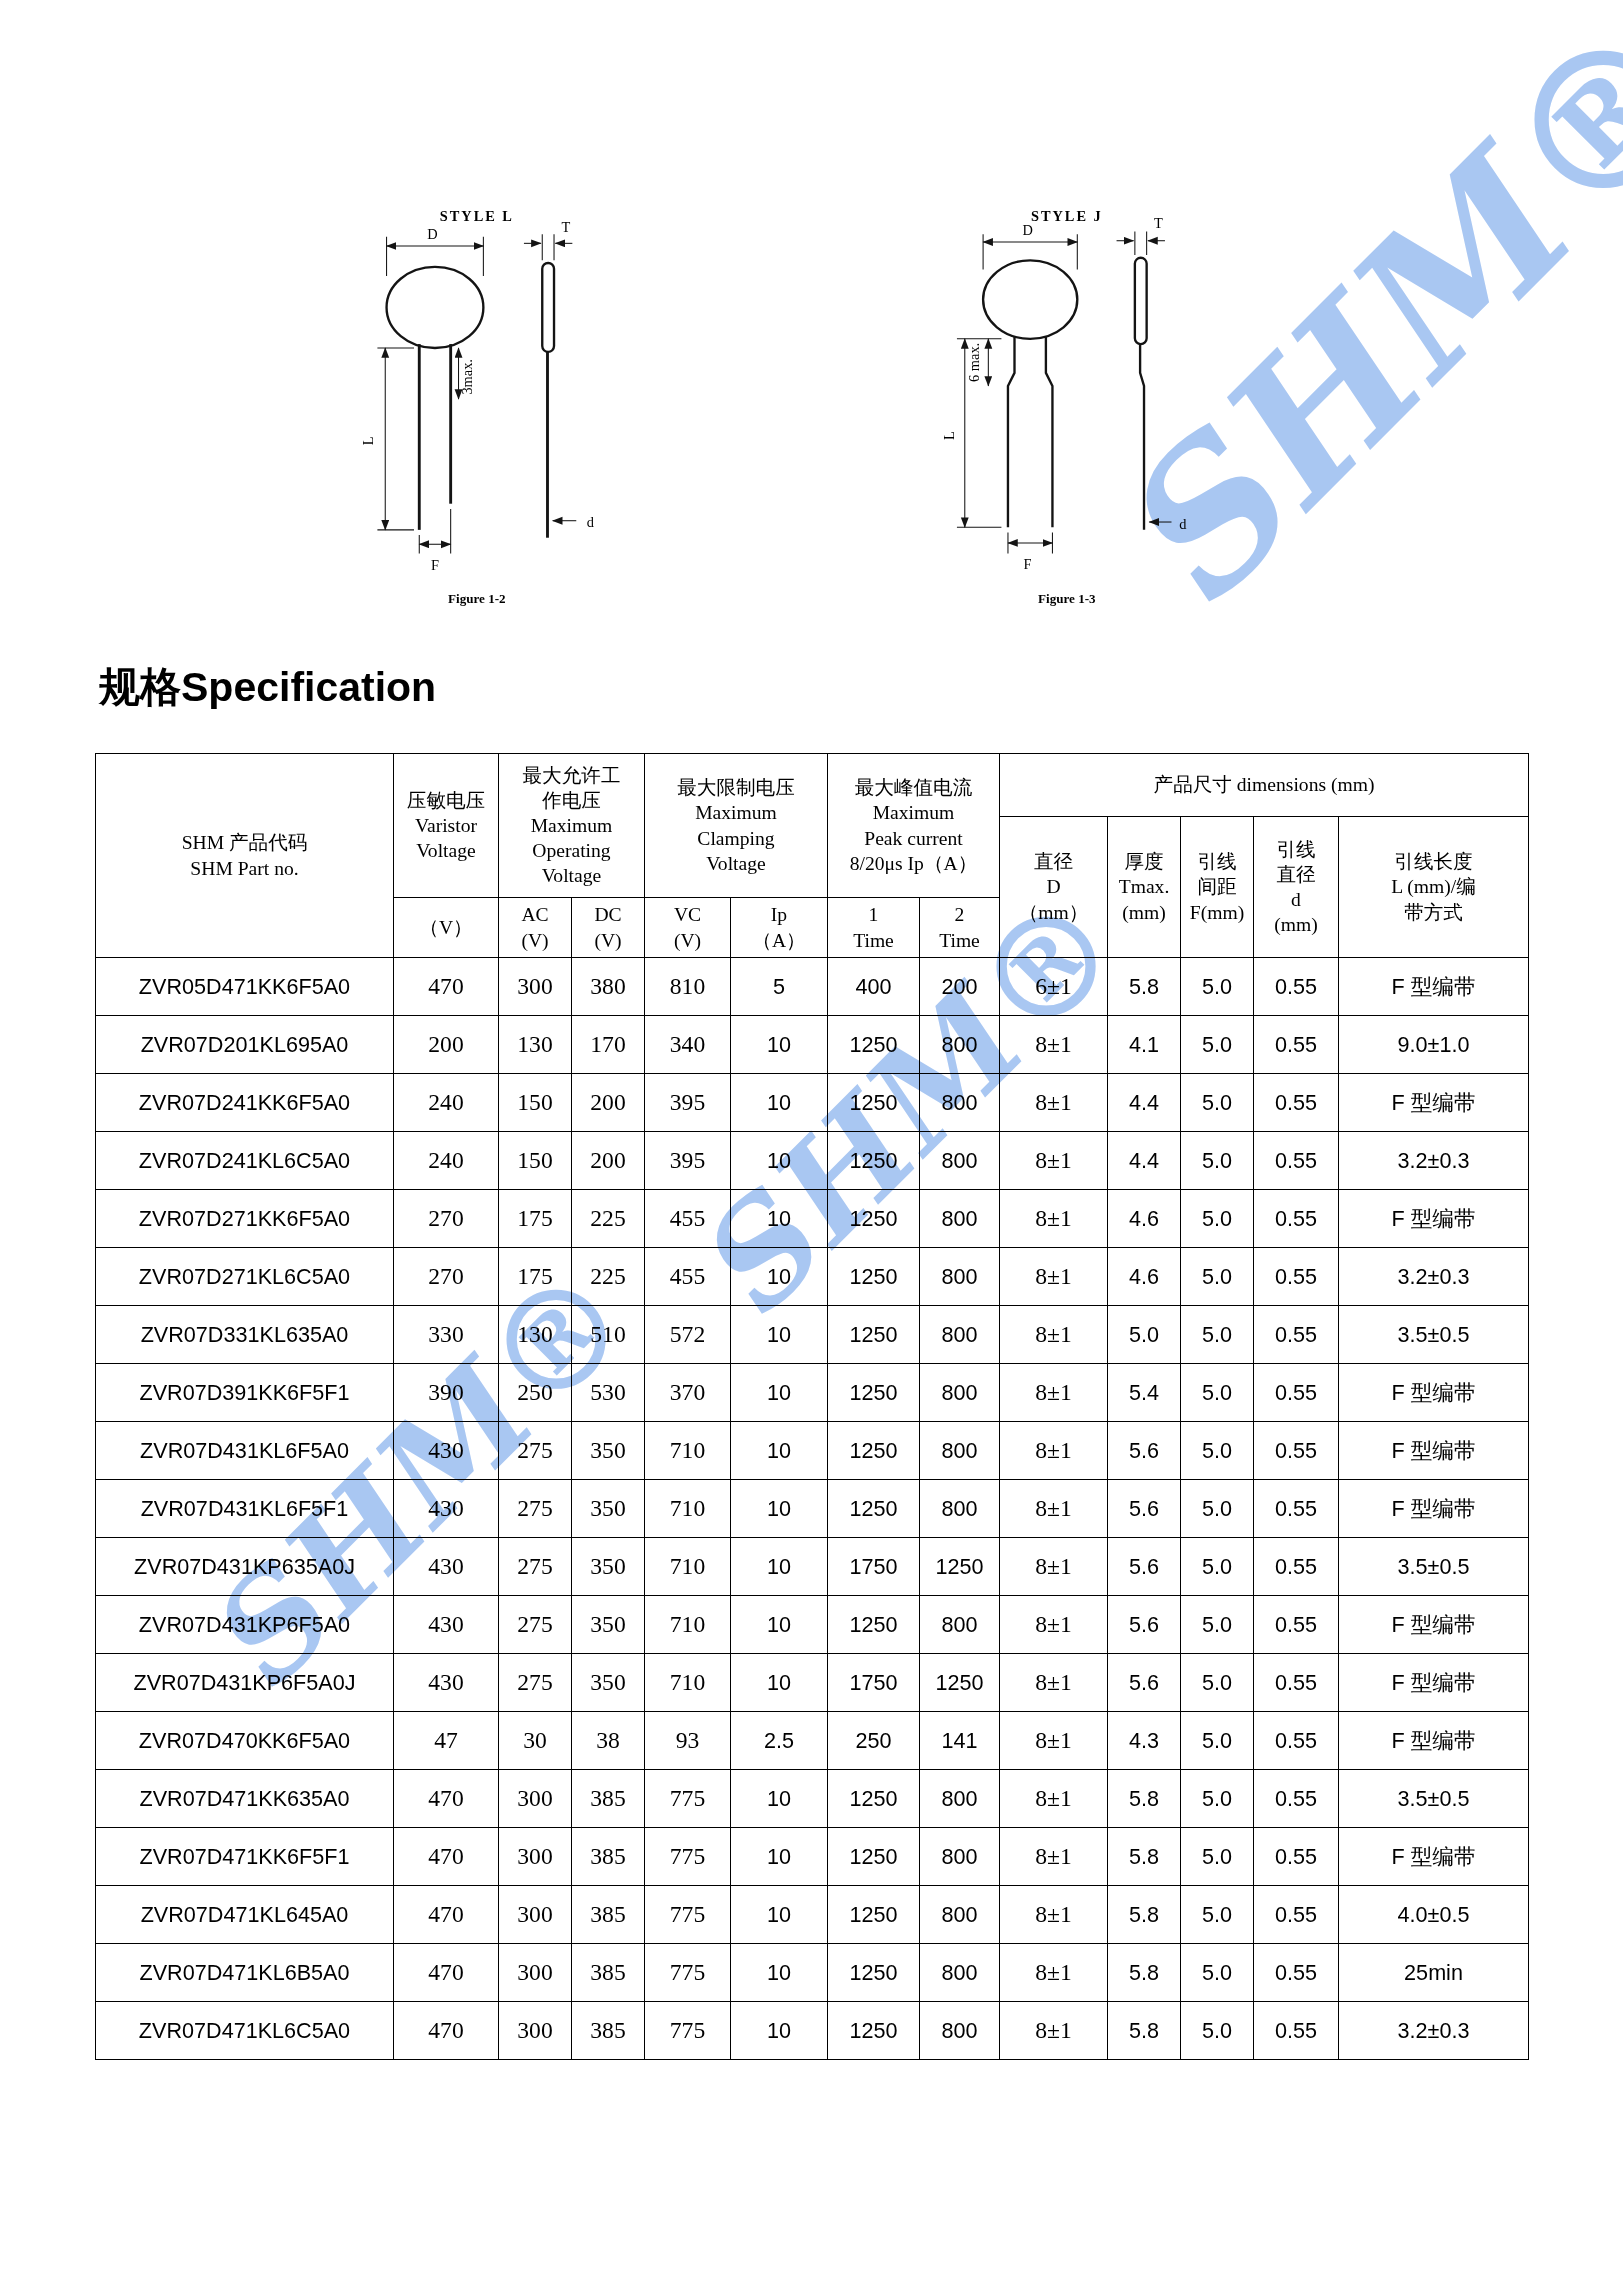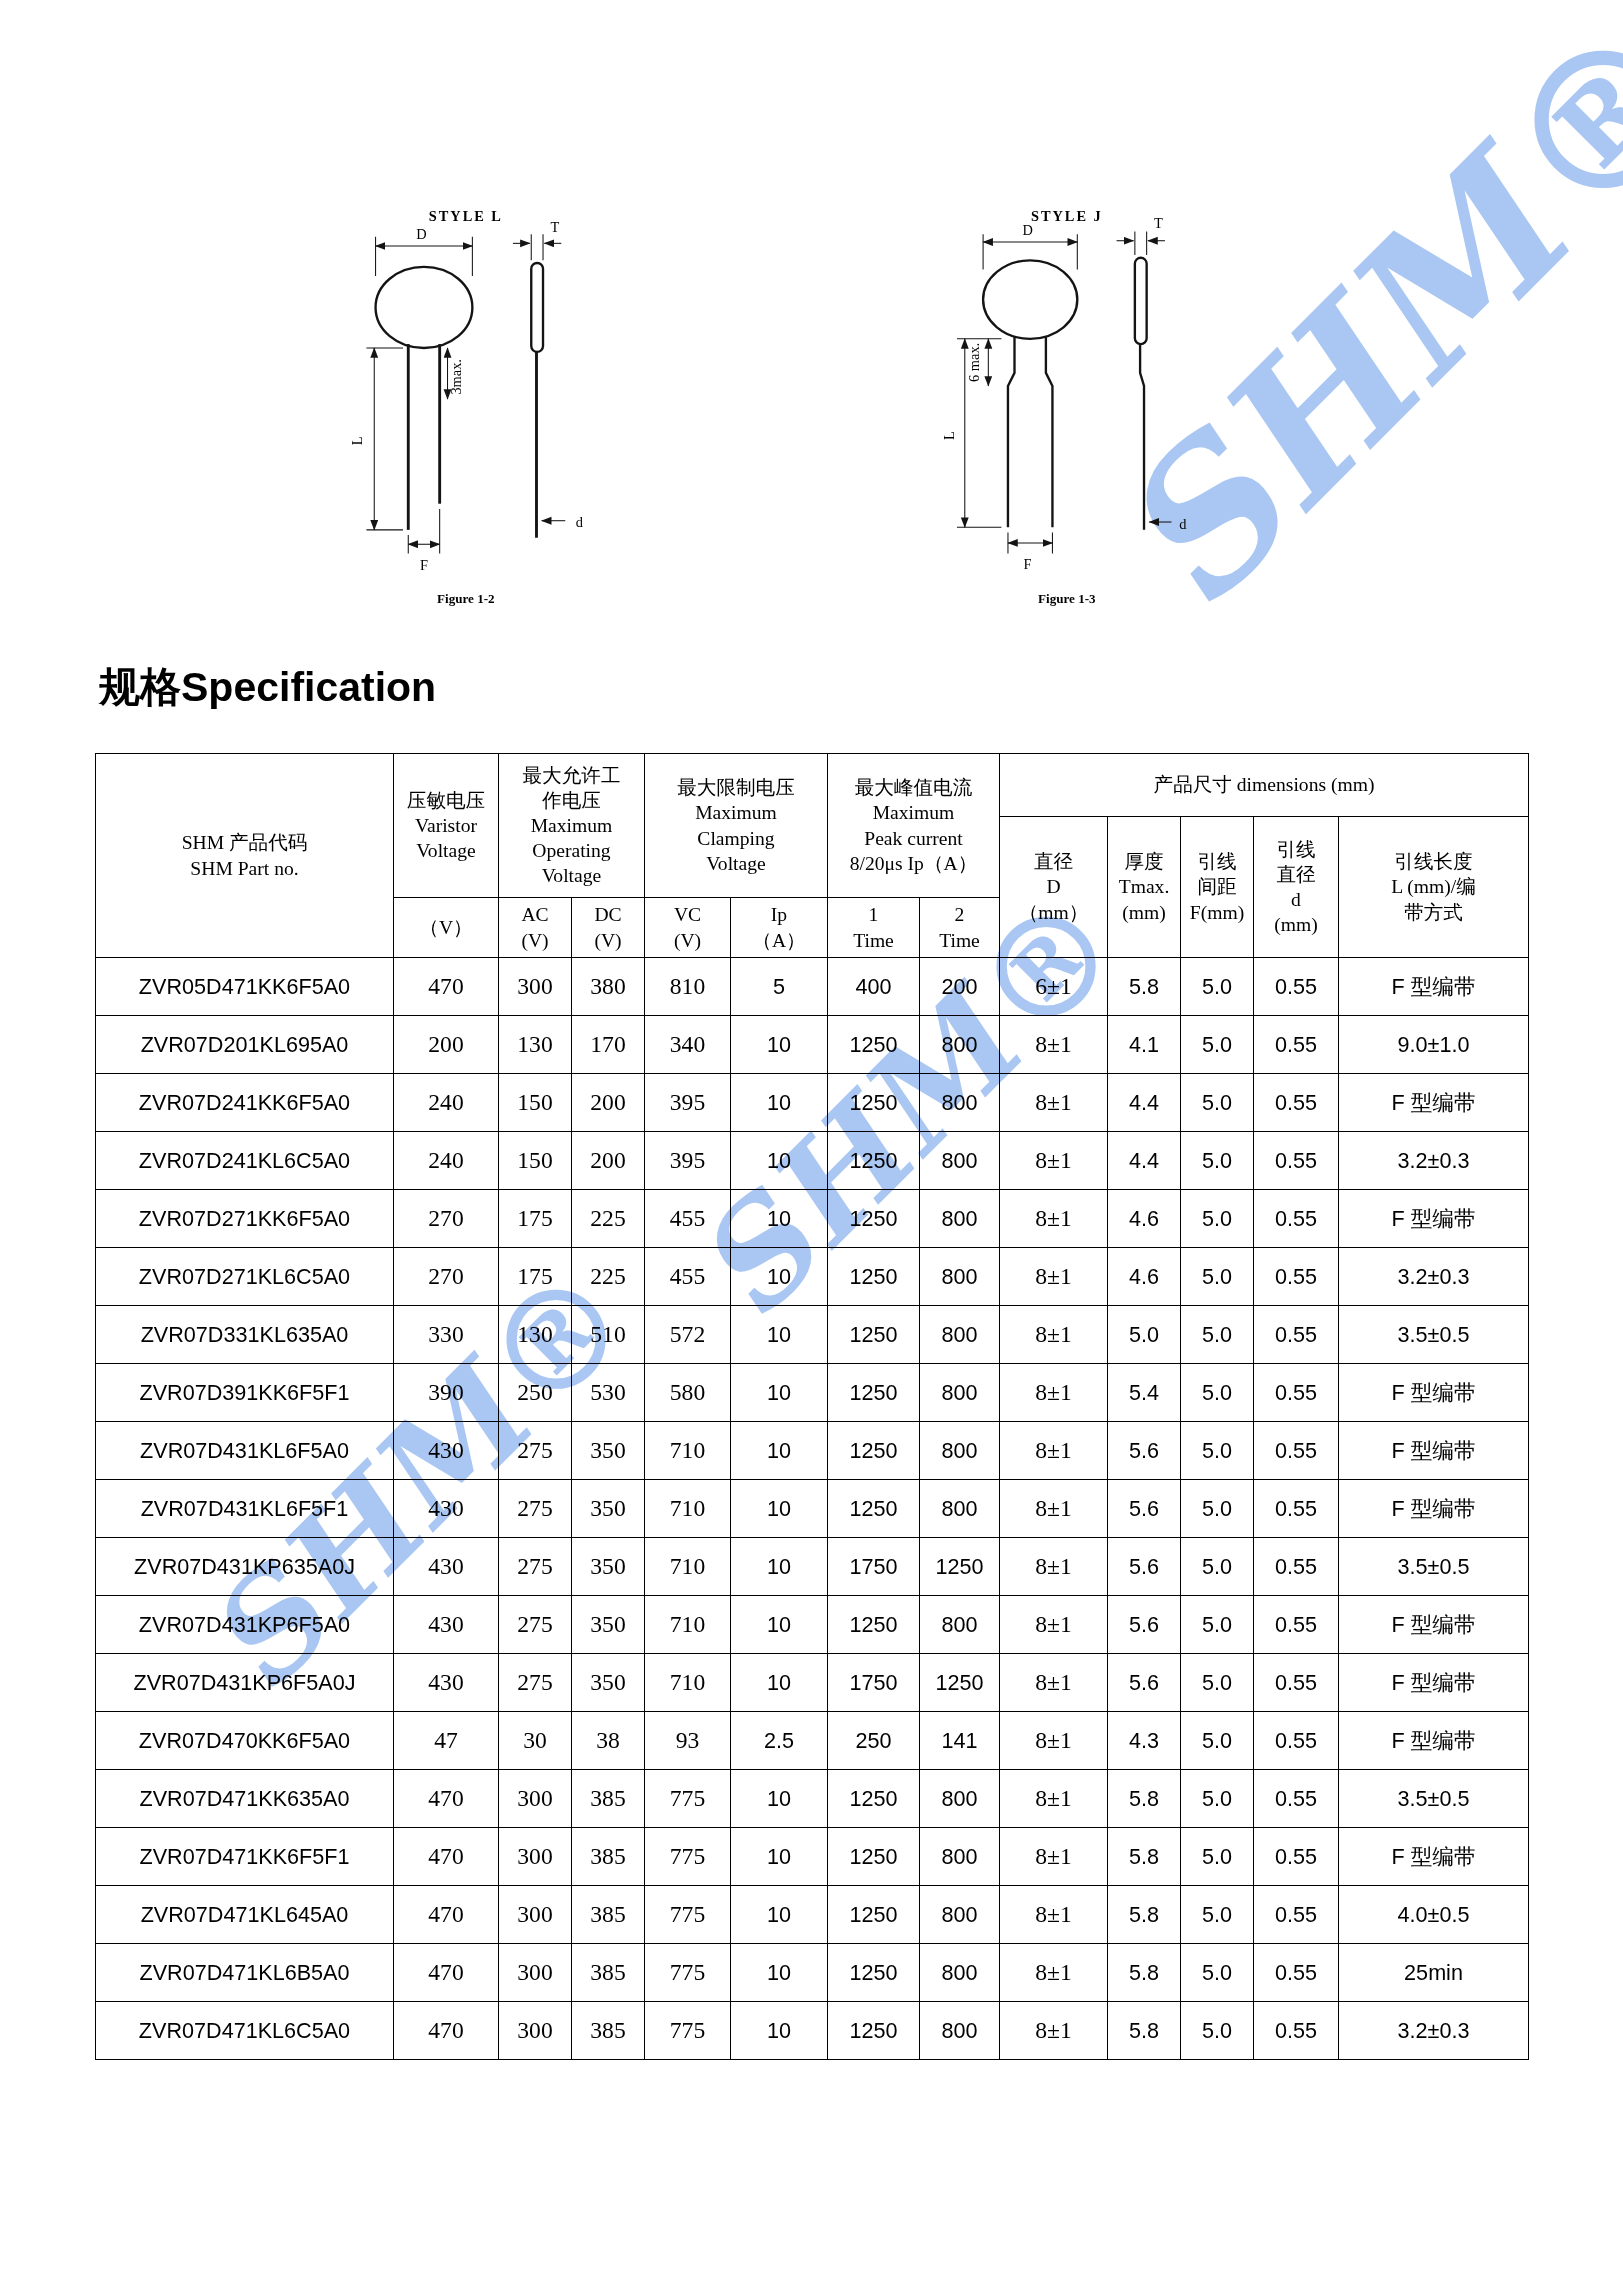--- a/index.html
+++ b/index.html
@@ -45,21 +45,21 @@
     left: 99px; top: 660px;
     font-size: 41px;
     font-weight: bold;
     z-index: 2;
   }
   .spec-title .cn { font-family: "Liberation Serif", serif; margin-top: 25px; }
   .spec-title .en { font-family: "Liberation Sans", sans-serif; }
 
   
   .figure-box { position: absolute; z-index: 2; }
-  .figure-box.fig-l { left: 335px;  top: 200px; }
+  .figure-box.fig-l { left: 346px;  top: 200px; }
   .figure-box.fig-j { left: 936px; top: 200px; }
   .fig-svg { width: 314px; height: 419px; display: block; }
   .fig-svg ellipse, .fig-svg rect, .fig-svg polyline {
     fill: none; stroke: #141414; stroke-width: 1.8;
   }
   .fig-svg line.lead { stroke: #141414; stroke-width: 2.2; }
   .fig-svg g.dim line { stroke: #141414; stroke-width: 0.8; }
   .fig-svg marker path { fill: #141414; stroke: none; }
   .fig-svg text {
     font-family: "Liberation Serif", serif;
@@ -395,21 +395,21 @@
           <td class="sans">5.0</td>
           <td class="sans">5.0</td>
           <td class="sans">0.55</td>
           <td class="sans">3.5±0.5</td>
         </tr>
         <tr>
           <td class="sans">ZVR07D391KK6F5F1</td>
           <td class="serif">390</td>
           <td class="serif">250</td>
           <td class="serif">530</td>
-          <td class="serif">580</td>
+          <td class="serif">370</td>
           <td class="sans">10</td>
           <td class="sans">1250</td>
           <td class="sans">800</td>
           <td class="serif">8±1</td>
           <td class="sans">5.4</td>
           <td class="sans">5.0</td>
           <td class="sans">0.55</td>
           <td class="sans">F 型编带</td>
         </tr>
         <tr>

